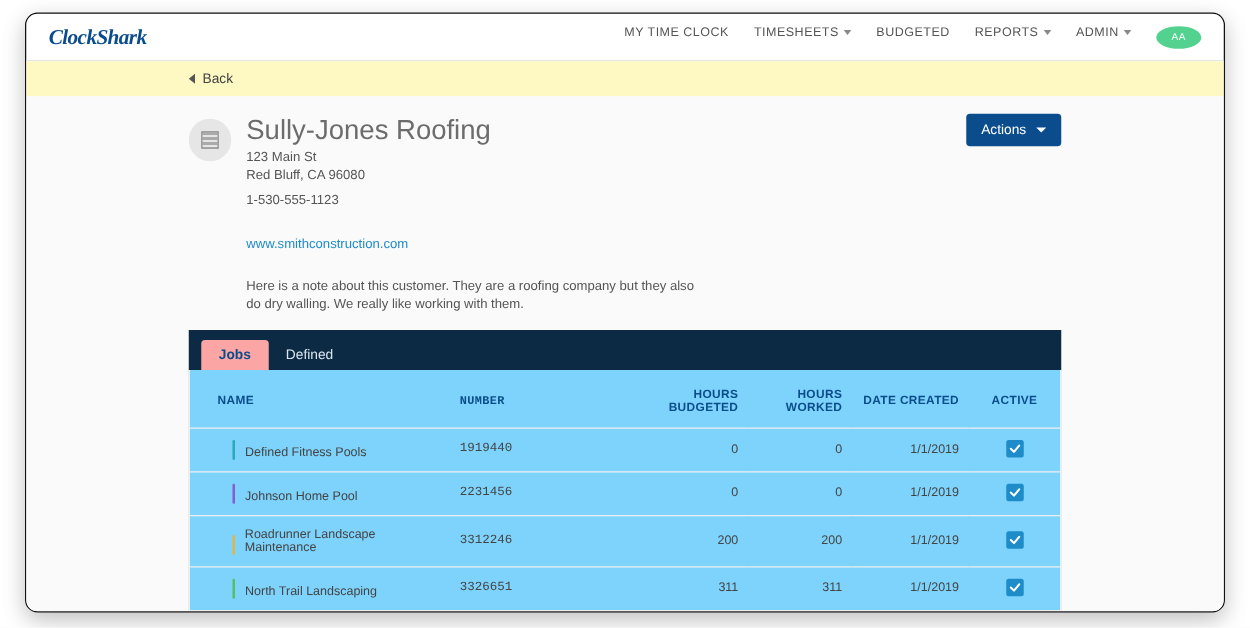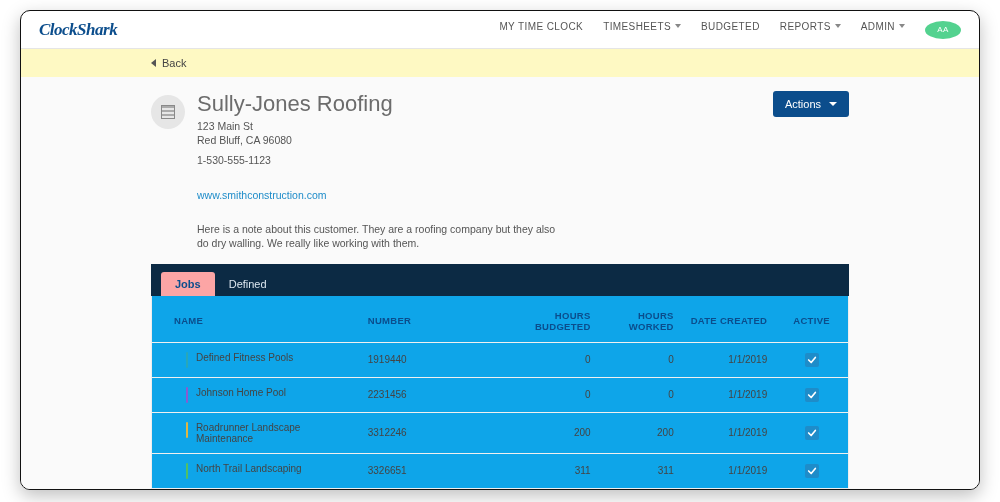--- a/index.html
+++ b/index.html
@@ -156,21 +156,21 @@
     padding: 6px 14px;
     cursor: pointer;
     border-radius: 3px 3px 0 0;
   }
   .tab.active {
     background: #fca5a5;
     color: #0b4d8c;
     font-weight: 600;
   }
   .panel {
-    background: #0ea5e9;
+    background: #7dd3fc;
     border: 1px solid #eee;
     border-top: none;
   }
   table { width:100%; border-collapse: collapse; }
   thead th {
     font-size: 9.5px;
     font-weight: 700;
     color: #0b4d8c;
     text-align: left;
     padding: 14px 8px 10px;
@@ -181,40 +181,40 @@
   tbody td {
     font-size: 10px;
     color: #444;
     padding: 9px 8px;
     border-top: 1px solid #f0f0f0;
   }
   tbody td.right { text-align: right; }
   tbody td.center { text-align: center; }
   .namecell {
     display: flex;
-    align-items: flex-start;
+    align-items: flex-end;
     gap: 8px;
     padding-left: 12px;
   }
   .lbar {
     width: 2px;
     height: 16px;
     border-radius: 1px;
   }
   .checkbox {
     width: 14px; height: 14px;
     background: #1e8cc9;
     display: inline-flex;
     align-items: center;
     justify-content: center;
     border-radius: 2px;
   }
   .checkbox svg { width: 10px; height: 10px; }
   th.col-name, td.col-name { padding-left: 22px; width: 200px;}
-  th.col-num, td.col-num { width: 150px; }
+  th.col-num, td.col-num { width: 150px; font-family: Liberation Mono, monospace; }
   th.col-hb, td.col-hb { width: 80px; }
   th.col-hw, td.col-hw { width: 80px; }
   th.col-dc, td.col-dc { width: 90px; }
   th.col-ac, td.col-ac { width: 70px; }
 </style>
 </head>
 <body>
 
 <div class="frame">
 

